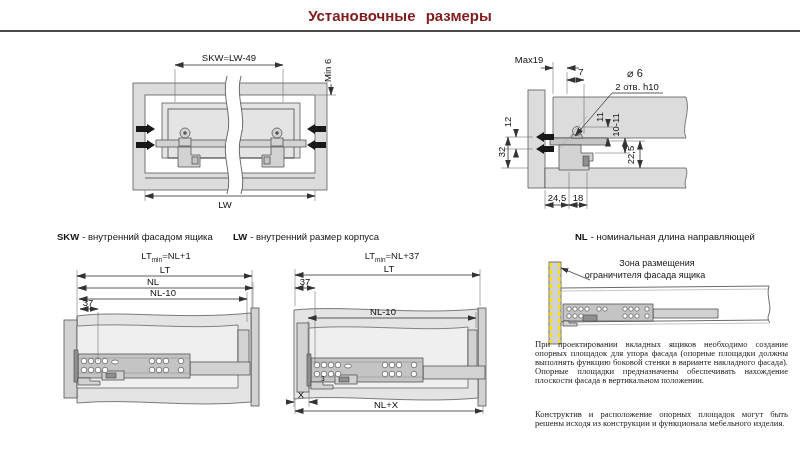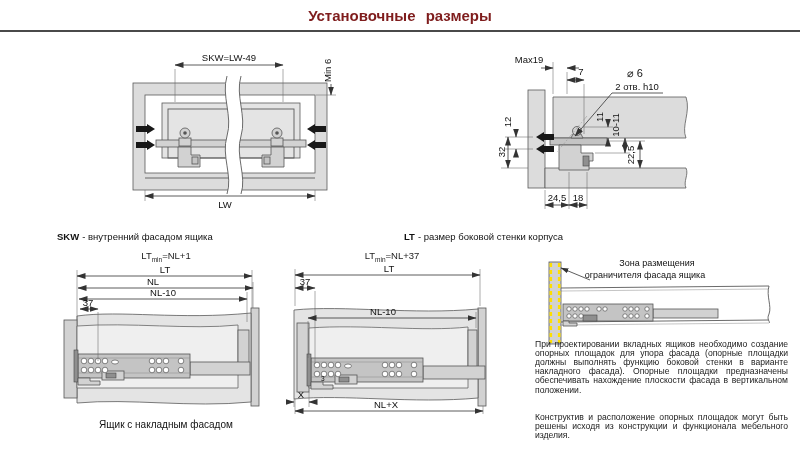--- a/index.html
+++ b/index.html
@@ -28,22 +28,22 @@
   .dim{stroke:#333;stroke-width:.8;fill:none;}
   .ext{stroke:#666;stroke-width:.55;fill:none;}
   .out{fill:none;stroke:#5a5a5a;stroke-width:.9;}
   .thin{fill:none;stroke:#8a8a8a;stroke-width:.5;}
   .ydash{stroke:#ffdf00;stroke-width:2.6;stroke-dasharray:4 3;fill:none;}
   .blk{position:absolute;}
   .formula{position:absolute;top:0;left:0;right:0;text-align:center;font-size:9.5px;color:#222;}
   .formula sub{font-size:6.5px;}
   .caption{position:absolute;left:0;right:0;bottom:0;text-align:center;font-size:10px;color:#111;}
   .paras{position:absolute;left:535px;top:340px;width:253px;}
-  .paras p{margin:0;font-size:8.6px;line-height:1.06;text-align:justify;color:#1b1b1b;}
-  .paras p + p{margin-top:18px;}
+  .paras p{margin:0;font-size:8.6px;line-height:1.06;text-align:justify;color:#1b1b1b;font-family:Liberation Serif, serif;}
+  .paras p + p{margin-top:24px;}
 </style>
 </head>
 <body>
 
 <div class="canvas">
 
   <div class="title">Установочные размеры</div>
   <div class="rule"></div>
 
   <svg style="left:128px;top:44px" width="208" height="172" viewBox="0 0 208 172">
@@ -166,21 +166,22 @@
       <line x1="72" y1="128" x2="72" y2="165" class="ext"></line>
       <line x1="90" y1="128" x2="90" y2="165" class="ext"></line>
       <line x1="48" y1="161" x2="72" y2="161" class="dim" marker-start="url(#aB)" marker-end="url(#aB)"></line>
       <line x1="72" y1="161" x2="90" y2="161" class="dim" marker-start="url(#aB)" marker-end="url(#aB)"></line>
       <text x="60" y="157" class="mid">24,5</text>
       <text x="81" y="157" class="mid">18</text>
     </g>
   </svg>
 
   <div class="legend-item" style="left:57px"><span class="lt">SKW</span><span>- внутренний фасадом ящика</span></div>
-  <div class="legend-item" style="left:404px"><span class="lt">LT</span><span>- размер боковой стенки корпуса</span></div>
+  <div class="legend-item" style="left:233px"><span class="lt">LW</span><span>- внутренний размер корпуса</span></div>
+  <div class="legend-item" style="left:575px"><span class="lt">NL</span><span>- номинальная длина направляющей</span></div>
 
   <div class="blk" style="left:60px;top:250px;width:212px;height:180px">
     <div class="formula"><span>LT</span><sub>min</sub><span>=NL+1</span></div>
     <svg style="left:0;top:14px" width="212" height="152" viewBox="0 0 212 152">
       <defs>
         <marker id="aC" markerWidth="9" markerHeight="7" refX="8.5" refY="3" orient="auto-start-reverse" markerUnits="userSpaceOnUse">
           <path d="M0,0 L9,3 L0,6 Z" fill="#333"></path>
         </marker>
       </defs>
       <g>
@@ -228,21 +229,20 @@
         <line x1="18" y1="24" x2="193" y2="24" class="dim" marker-start="url(#aC)" marker-end="url(#aC)"></line>
         <text x="93" y="21" class="mid">NL</text>
         <line x1="187" y1="28" x2="187" y2="58" class="ext"></line>
         <line x1="19" y1="35" x2="187" y2="35" class="dim" marker-start="url(#aC)" marker-end="url(#aC)"></line>
         <text x="103" y="32" class="mid">NL-10</text>
         <line x1="38" y1="48" x2="38" y2="97" class="ext"></line>
         <line x1="20" y1="45" x2="38" y2="45" class="dim" marker-start="url(#aC)" marker-end="url(#aC)"></line>
         <text x="28" y="42" class="mid">37</text>
       </g>
     </svg>
-    <div class="caption">Ящик с накладным фасадом</div>
   </div>
 
   <div class="blk" style="left:283px;top:250px;width:218px;height:182px">
     <div class="formula"><span>LT</span><sub>min</sub><span>=NL+37</span></div>
     <svg style="left:0;top:14px" width="218" height="154" viewBox="0 0 218 154">
       <defs>
         <marker id="aD" markerWidth="9" markerHeight="7" refX="8.5" refY="3" orient="auto-start-reverse" markerUnits="userSpaceOnUse">
           <path d="M0,0 L9,3 L0,6 Z" fill="#333"></path>
         </marker>
       </defs>

